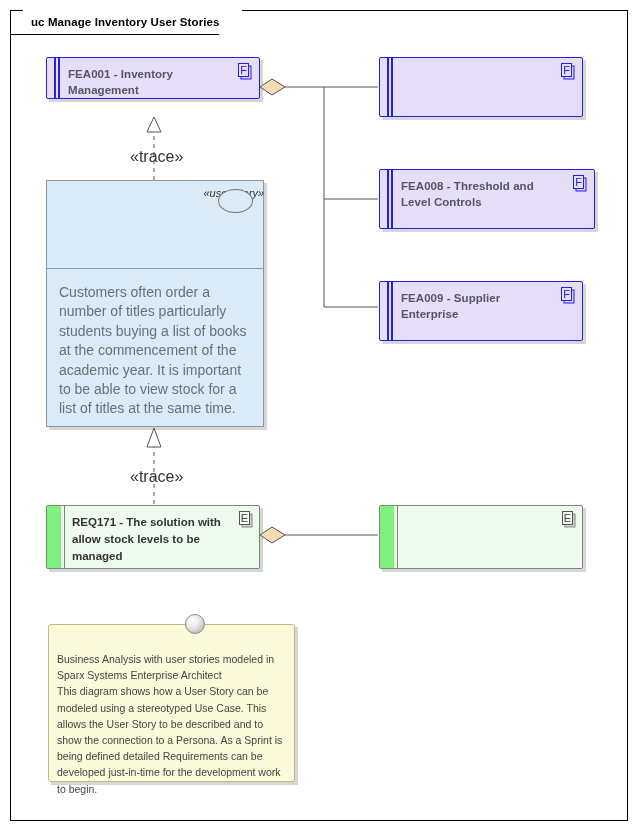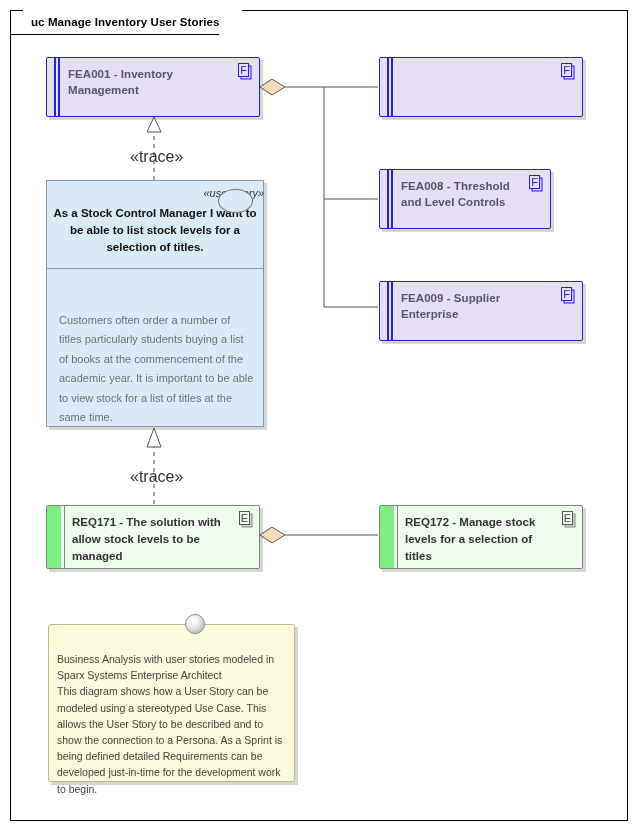--- a/index.html
+++ b/index.html
@@ -215,25 +215,24 @@
     border: 1px solid #777777;
     border-radius: 50%;
     background: #daeaf7;
     z-index: 3;
   }
   #us-desc {
     position: absolute;
     left: 13px;
     right: 10px;
     top: 103px;
-    font-size: 11px;
+    font-size: 14px;
     color: #66727c;
     line-height: 19.4px;
     z-index: 2;
-    margin-top: 28px;
   }
 
   
   #note .body {
     background: #fbfada;
     border: 1px solid #bbbb88;
     border-radius: 3px;
   }
   #note-text {
     position: absolute;
@@ -314,21 +313,21 @@
 
     <g stroke="#555555" stroke-width="1" fill="none">
       <line x1="154" y1="504" x2="154" y2="446" stroke-dasharray="4,4"></line>
       <polygon points="154,428 147,447 161,447" fill="#ffffff" stroke="#555555" stroke-width="1"></polygon>
     </g>
   </svg>
 
   <div class="conn-label" style="left:130px; top:148px;">«trace»</div>
   <div class="conn-label" style="left:130px; top:468px;">«trace»</div>
 
-  <div class="node fea" id="fea001" style="left:46px; top:57px; width:214px; height:60px;">
+  <div class="node fea" id="fea001" style="left:46px; top:57px; width:214px; height:42px;">
     <div class="shadow"></div>
     <div class="body"></div>
     <div class="bar1"></div>
     <div class="bar2"></div>
     <div class="title">FEA001 - Inventory Management</div>
     <svg class="badge" viewBox="0 0 14 17">
       <rect x="3" y="3" width="10" height="13" fill="#d8cef2" stroke="#2222dd" stroke-width="1"></rect>
       <rect x="0.5" y="0.5" width="10" height="13" fill="#e6ddf7" stroke="#2222dd" stroke-width="1"></rect>
       <text x="5.5" y="11" font-family="Liberation Sans, sans-serif" font-size="11" fill="#2222dd" text-anchor="middle">F</text>
     </svg>
@@ -339,21 +338,21 @@
     <div class="body"></div>
     <div class="bar1"></div>
     <div class="bar2"></div>
     <svg class="badge" viewBox="0 0 14 17">
       <rect x="3" y="3" width="10" height="13" fill="#d8cef2" stroke="#2222dd" stroke-width="1"></rect>
       <rect x="0.5" y="0.5" width="10" height="13" fill="#e6ddf7" stroke="#2222dd" stroke-width="1"></rect>
       <text x="5.5" y="11" font-family="Liberation Sans, sans-serif" font-size="11" fill="#2222dd" text-anchor="middle">F</text>
     </svg>
   </div>
 
-  <div class="node fea" id="fea008" style="left:379px; top:169px; width:172px; height:60px;">
+  <div class="node fea" id="fea008" style="left:379px; top:169px; width:216px; height:60px;">
     <div class="shadow"></div>
     <div class="body"></div>
     <div class="bar1"></div>
     <div class="bar2"></div>
     <div class="title">FEA008 - Threshold and Level Controls</div>
     <svg class="badge" viewBox="0 0 14 17">
       <rect x="3" y="3" width="10" height="13" fill="#d8cef2" stroke="#2222dd" stroke-width="1"></rect>
       <rect x="0.5" y="0.5" width="10" height="13" fill="#e6ddf7" stroke="#2222dd" stroke-width="1"></rect>
       <text x="5.5" y="11" font-family="Liberation Sans, sans-serif" font-size="11" fill="#2222dd" text-anchor="middle">F</text>
     </svg>
@@ -370,21 +369,20 @@
       <rect x="0.5" y="0.5" width="10" height="13" fill="#e6ddf7" stroke="#2222dd" stroke-width="1"></rect>
       <text x="5.5" y="11" font-family="Liberation Sans, sans-serif" font-size="11" fill="#2222dd" text-anchor="middle">F</text>
     </svg>
   </div>
 
   <div class="node" id="userstory" style="left:46px; top:180px; width:218px; height:247px;">
     <div class="shadow"></div>
     <div class="body"></div>
     <div id="us-head">
       <div id="us-stereo">«user story»</div>
-      <div id="us-name">As a Stock Control Manager I want to be able to list stock levels for a selection of titles.</div>
     </div>
     <div id="us-ellipse"></div>
     <div id="us-desc">Customers often order a number of titles particularly students buying a list of books at the commencement of the academic year. It is important to be able to view stock for a list of titles at the same time.</div>
   </div>
 
   <div class="node req" id="req171" style="left:46px; top:505px; width:214px; height:64px;">
     <div class="shadow"></div>
     <div class="body"></div>
     <div class="greenbar"></div>
     <div class="greenline"></div>
@@ -394,21 +392,20 @@
       <rect x="0.5" y="0.5" width="10" height="13" fill="#f0fbf0" stroke="#555555" stroke-width="1"></rect>
       <text x="5.5" y="11" font-family="Liberation Sans, sans-serif" font-size="11" fill="#444444" text-anchor="middle">E</text>
     </svg>
   </div>
 
   <div class="node req" id="req172" style="left:379px; top:505px; width:204px; height:64px;">
     <div class="shadow"></div>
     <div class="body"></div>
     <div class="greenbar"></div>
     <div class="greenline"></div>
-    <div class="title">REQ172 - Manage stock levels for a selection of titles</div>
     <svg class="badge" viewBox="0 0 14 17">
       <rect x="3" y="3" width="10" height="13" fill="#cfcfcf" stroke="#888888" stroke-width="1"></rect>
       <rect x="0.5" y="0.5" width="10" height="13" fill="#f0fbf0" stroke="#555555" stroke-width="1"></rect>
       <text x="5.5" y="11" font-family="Liberation Sans, sans-serif" font-size="11" fill="#444444" text-anchor="middle">E</text>
     </svg>
   </div>
 
   <div class="node" id="note" style="left:48px; top:624px; width:247px; height:158px;">
     <div class="shadow"></div>
     <div class="body"></div>

